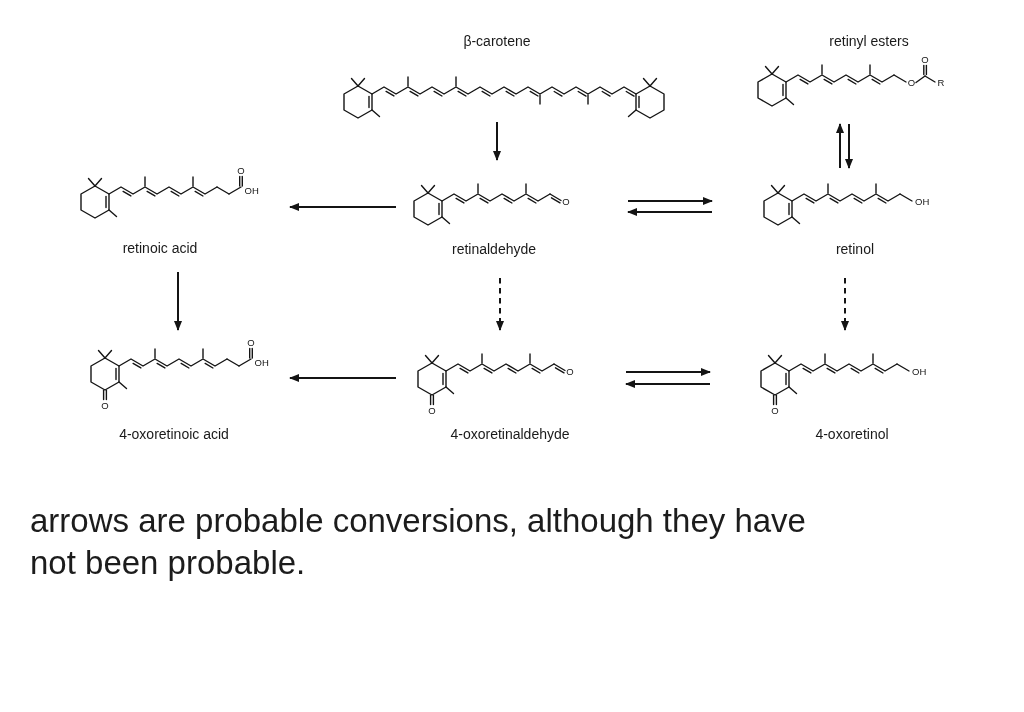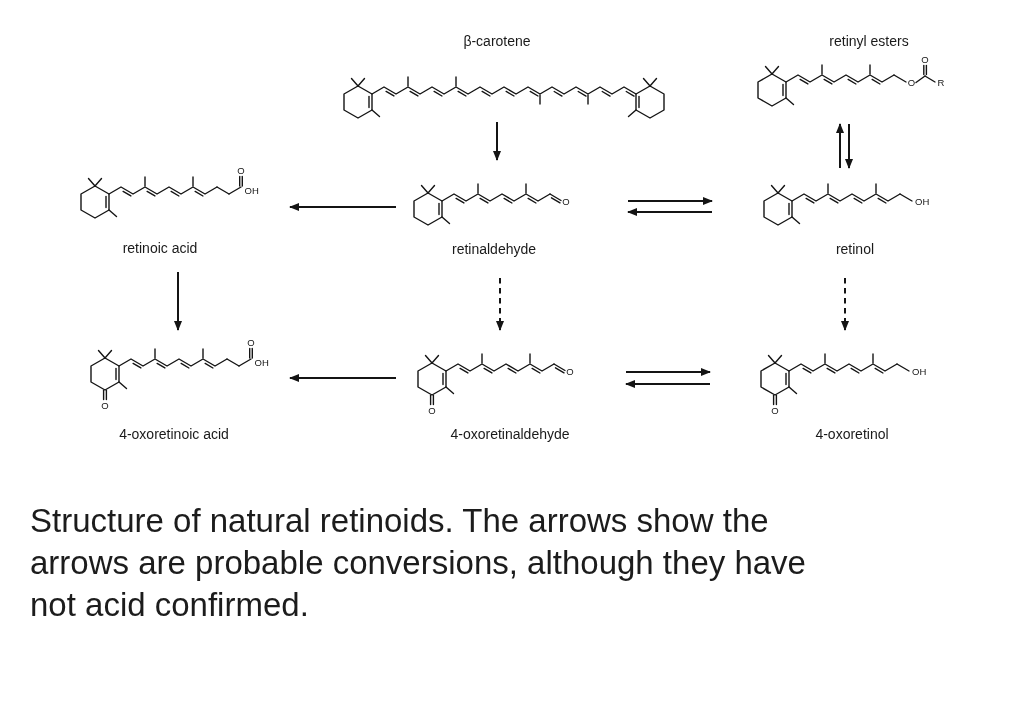--- a/index.html
+++ b/index.html
@@ -186,18 +186,17 @@
   <line class="arrow" x1="712" y1="212" x2="628" y2="212" marker-end="url(#ah)"></line>
   <line class="arrow" x1="178" y1="272" x2="178" y2="330" marker-end="url(#ah)"></line>
   <line class="arrow dashedln" x1="500" y1="278" x2="500" y2="330" marker-end="url(#ah)"></line>
   <line class="arrow dashedln" x1="845" y1="278" x2="845" y2="330" marker-end="url(#ah)"></line>
   <line class="arrow" x1="396" y1="378" x2="290" y2="378" marker-end="url(#ah)"></line>
   <line class="arrow" x1="626" y1="372" x2="710" y2="372" marker-end="url(#ah)"></line>
   <line class="arrow" x1="710" y1="384" x2="626" y2="384" marker-end="url(#ah)"></line>
 </svg>
 
 <div class="caption">
-  <div>Structure of natural retinoids. The arrows show the</div>
   <div>arrows are probable conversions, although they have</div>
-  <div>not acid confirmed.</div>
+  <div>not been probable.</div>
 </div>
 
 </div>
 
 </body></html>

